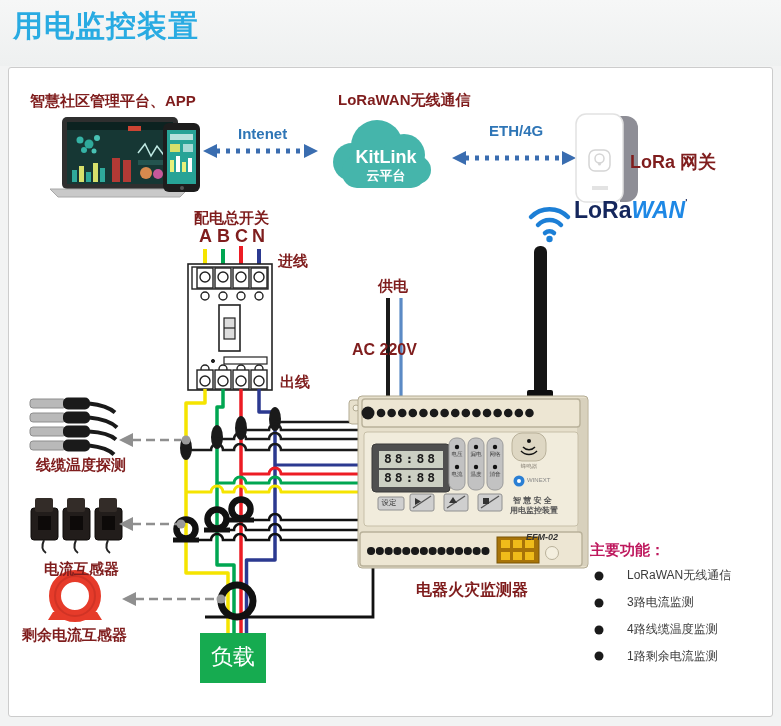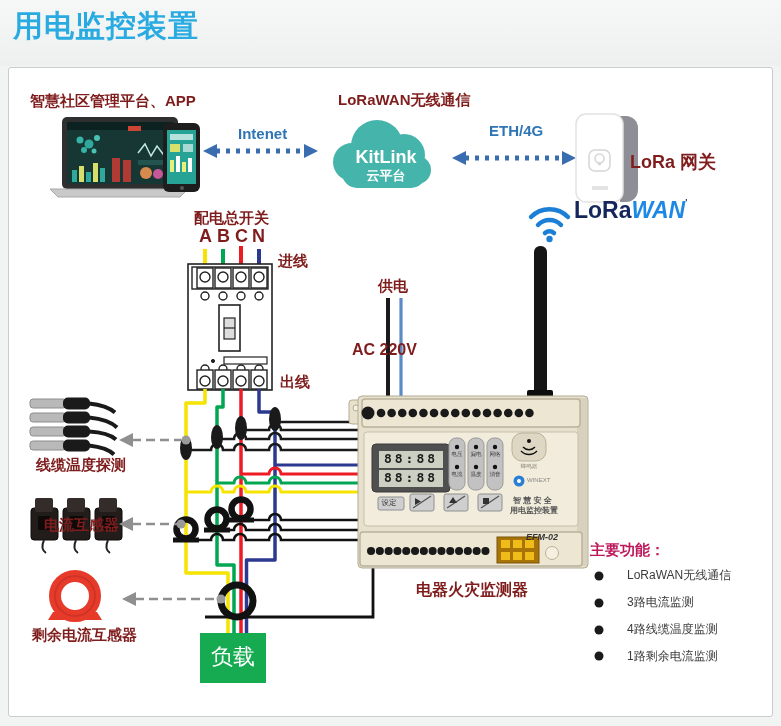--- a/index.html
+++ b/index.html
@@ -349,22 +349,22 @@
 <div class="lbl b17" style="left:217px;top:227px;">B</div>
 <div class="lbl b17" style="left:235px;top:227px;">C</div>
 <div class="lbl b17" style="left:252px;top:227px;">N</div>
 <div class="lbl b15" style="left:278px;top:253px;">进线</div>
 <div class="lbl b15" style="left:280px;top:374px;">出线</div>
 
 <div class="lbl b15" style="left:378px;top:278px;">供电</div>
 <div class="lbl b16" style="left:352px;top:341px;">AC 220V</div>
 
 <div class="lbl b15" style="left:36px;top:457px;font-family:Liberation Serif, serif;">线缆温度探测</div>
-<div class="lbl b15" style="left:44px;top:517px;text-align:right;">电流互感器</div>
-<div class="lbl b15" style="left:32px;top:627px;">剩余电流互感器</div>
+<div class="lbl b15" style="left:44px;top:561px;text-align:right;">电流互感器</div>
+<div class="lbl b15" style="left:22px;top:627px;">剩余电流互感器</div>
 <div class="lbl white center" style="left:200px;top:645px;width:66px;font-size:22px;">负载</div>
 <div class="lbl b16" style="left:416px;top:581px;">电器火灾监测器</div>
 
 <div class="disp mono" style="top:451px;">88:88</div>
 <div class="disp mono" style="top:470px;">88:88</div>
 <div class="lbl tiny" style="left:449px;top:451px;width:16px;">电压</div>
 <div class="lbl tiny" style="left:468px;top:451px;width:16px;">漏电</div>
 <div class="lbl tiny" style="left:487px;top:451px;width:16px;">网络</div>
 <div class="lbl tiny" style="left:449px;top:471px;width:16px;">电流</div>
 <div class="lbl tiny" style="left:468px;top:471px;width:16px;">温度</div>

